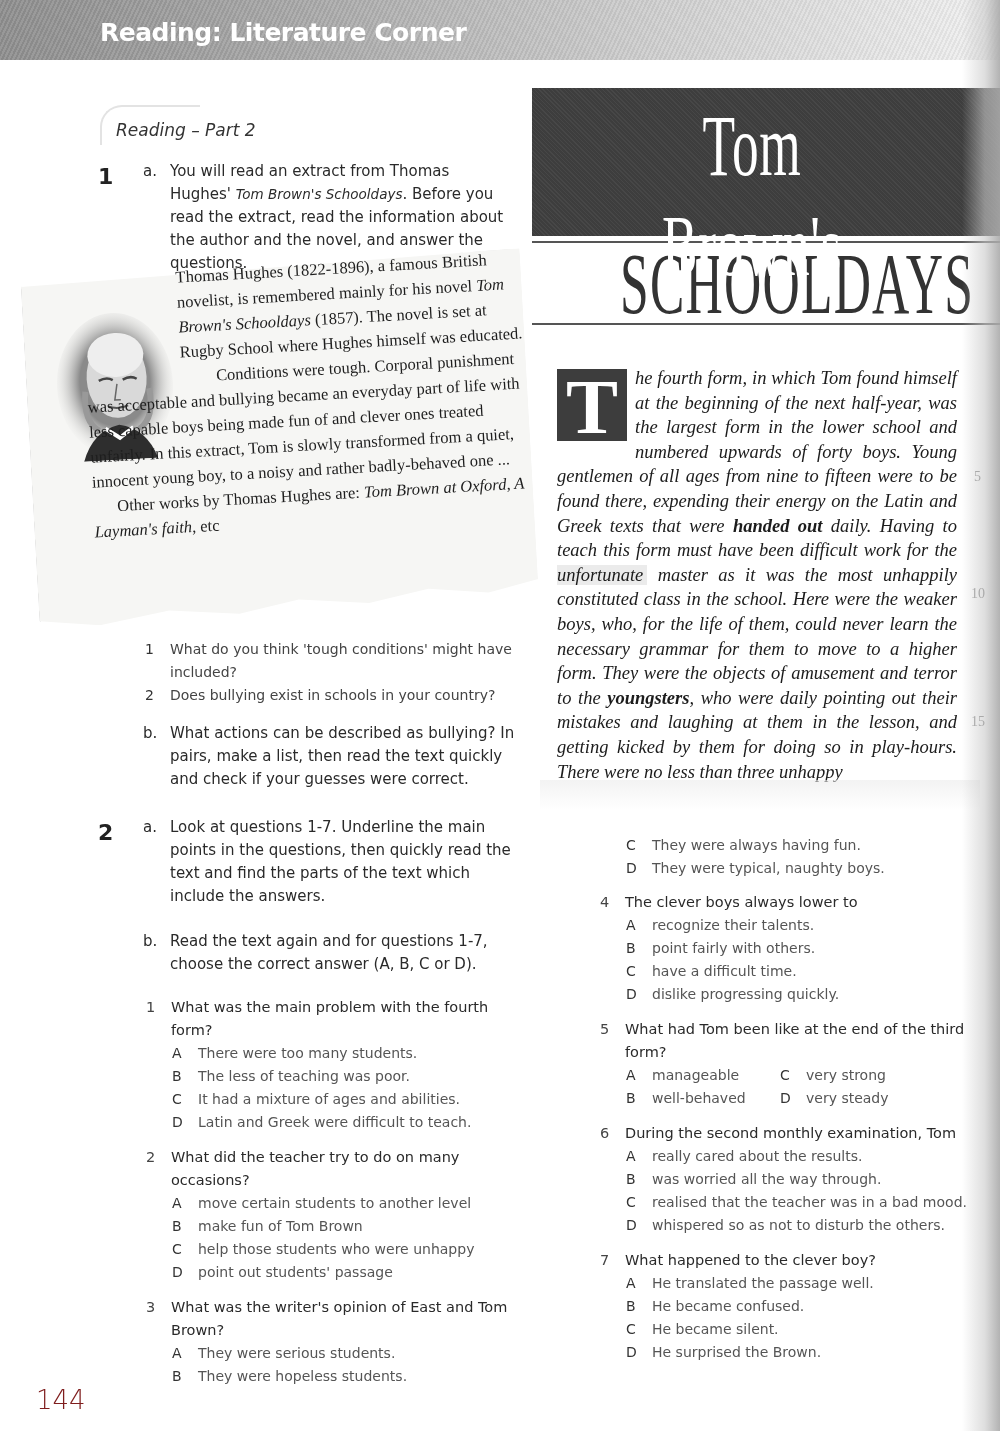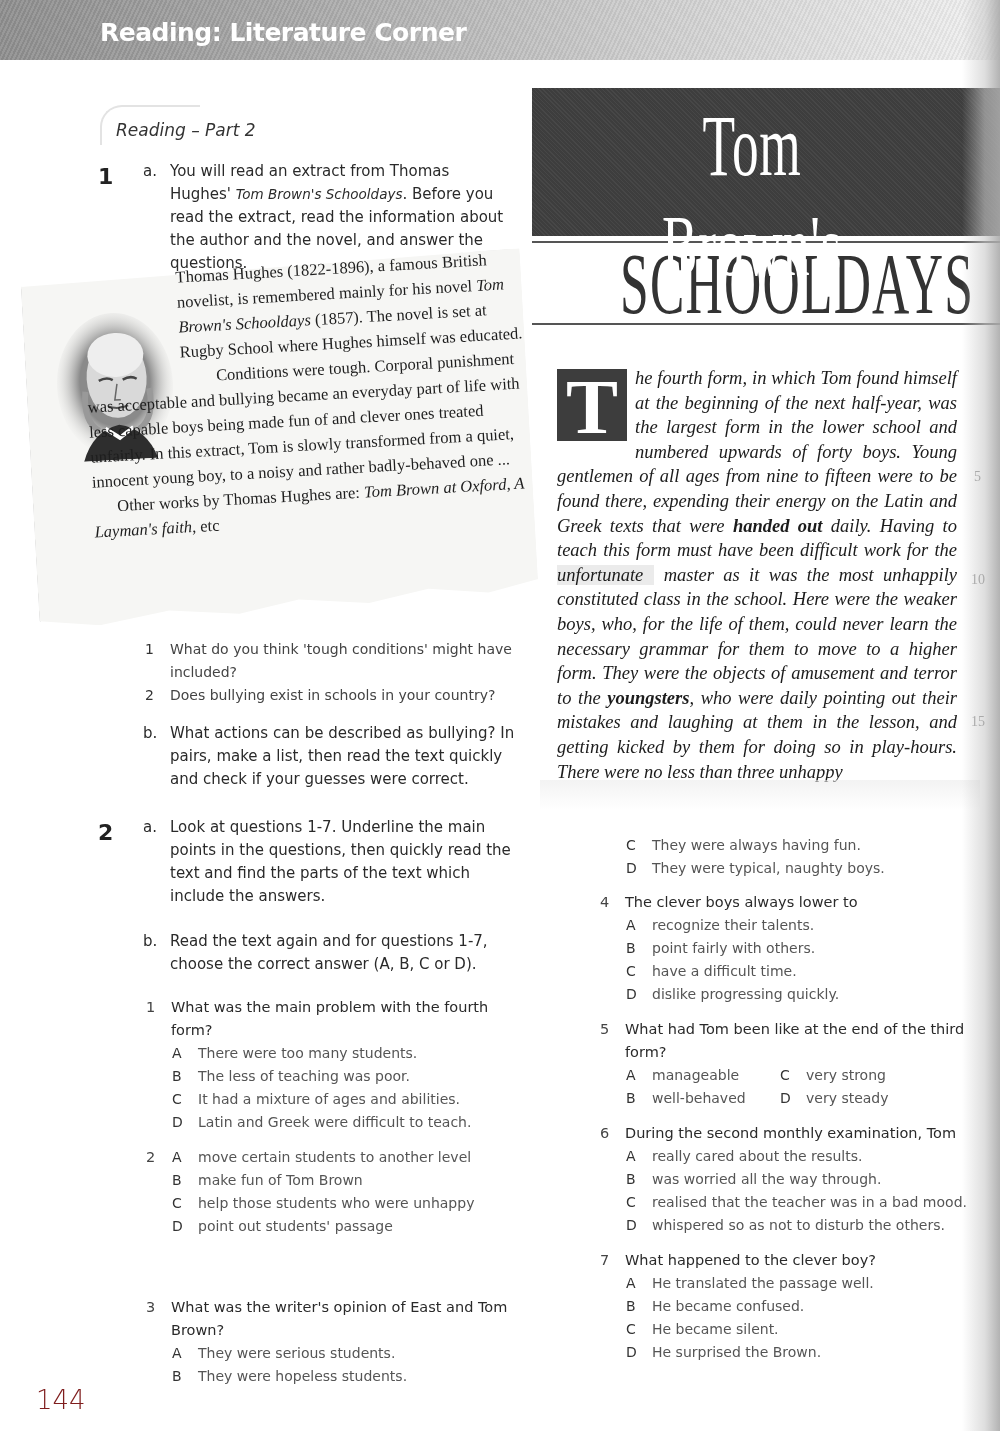--- a/index.html
+++ b/index.html
@@ -101,21 +101,21 @@
     position: absolute; left: 557px; top: 366px; width: 400px;
     font-family: "Liberation Serif", serif; font-style: italic; font-size: 18.5px; line-height: 24.6px;
     color: #1c1c1c; text-align: justify;
   }
   .dropcap {
     float: left; width: 70px; height: 72px; margin: 3px 8px 0 0;
     background: #3d3d3d; color: #fff; font-style: normal; font-weight: bold;
     font-family: "Liberation Serif", serif; font-size: 78px; line-height: 76px; text-align: center;
   }
   .passage b { font-style: italic; font-weight: bold; }
-  .hl { background: #ebebeb; padding-right: 11px; }
+  .hl { background: #ebebeb; padding-right: 4px; }
   .line-num {
     position: absolute; font-family: "Liberation Serif", serif; font-size: 14px; color: #aaa; z-index: 2;
   }
   .passage-fade {
     position: absolute; left: 540px; top: 780px; width: 440px; height: 30px;
     background: linear-gradient(180deg, rgba(235,235,235,0.6), rgba(255,255,255,0));
   }
 
   .page-number {
     position: absolute; left: 36px; top: 1385px; font-size: 26px; color: #7f1d1d; font-weight: 300;
@@ -205,21 +205,21 @@
 
 <div class="mcq" style="left:146px; top:996px; width:370px;">
   <div class="stem"><span class="qn">1</span><span>What was the main problem with the fourth form?</span></div>
   <div class="opt"><span class="ol">A</span><span>There were too many students.</span></div>
   <div class="opt"><span class="ol">B</span><span>The less of teaching was poor.</span></div>
   <div class="opt"><span class="ol">C</span><span>It had a mixture of ages and abilities.</span></div>
   <div class="opt"><span class="ol">D</span><span>Latin and Greek were difficult to teach.</span></div>
 </div>
 
 <div class="mcq" style="left:146px; top:1146px; width:370px;">
-  <div class="stem"><span class="qn">2</span></div>
+  <div class="stem"><span class="qn">2</span><span>What did the teacher try to do on many occasions?</span></div>
   <div class="opt"><span class="ol">A</span><span>move certain students to another level</span></div>
   <div class="opt"><span class="ol">B</span><span>make fun of Tom Brown</span></div>
   <div class="opt"><span class="ol">C</span><span>help those students who were unhappy</span></div>
   <div class="opt"><span class="ol">D</span><span>point out students' passage</span></div>
 </div>
 
 <div class="mcq" style="left:146px; top:1296px; width:370px;">
   <div class="stem"><span class="qn">3</span><span>What was the writer's opinion of East and Tom Brown?</span></div>
   <div class="opt"><span class="ol">A</span><span>They were serious students.</span></div>
   <div class="opt"><span class="ol">B</span><span>They were hopeless students.</span></div>
@@ -230,21 +230,21 @@
 <div class="title-box"></div>
 <div class="title-line1">Tom Brown's</div>
 <div class="rule" style="top:241px;"></div>
 <div class="title-line2">SCHOOLDAYS</div>
 <div class="rule" style="top:323px;"></div>
 
 <div class="passage">
   <span class="dropcap">T</span><span>he fourth form, in which Tom found himself at the beginning of the next half-year, was the largest form in the lower school and numbered upwards of forty boys. Young gentlemen of all ages from nine to fifteen were to be found there, expending their energy on the Latin and Greek texts that were </span><b>handed out</b><span> daily. Having to teach this form must have been difficult work for the </span><span class="hl">unfortunate</span><span> master as it was the most unhappily constituted class in the school. Here were the weaker boys, who, for the life of them, could never learn the necessary grammar for them to move to a higher form. They were the objects of amusement and terror to the </span><b>youngsters</b><span>, who were daily pointing out their mistakes and laughing at them in the lesson, and getting kicked by them for doing so in play-hours. There were no less than three unhappy</span>
 </div>
 <div class="line-num" style="left:974px; top:469px;">5</div>
-<div class="line-num" style="left:971px; top:572px;">10</div>
+<div class="line-num" style="left:971px; top:586px;">10</div>
 <div class="line-num" style="left:971px; top:714px;text-align:right;">15</div>
 <div class="passage-fade"></div>
 
 <div class="mcq" style="left:600px; top:834px; width:370px;">
   <div class="opt"><span class="ol">C</span><span>They were always having fun.</span></div>
   <div class="opt"><span class="ol">D</span><span>They were typical, naughty boys.</span></div>
 </div>
 
 <div class="mcq" style="left:600px; top:891px; width:370px;">
   <div class="stem"><span class="qn">4</span><span>The clever boys always lower to</span></div>

